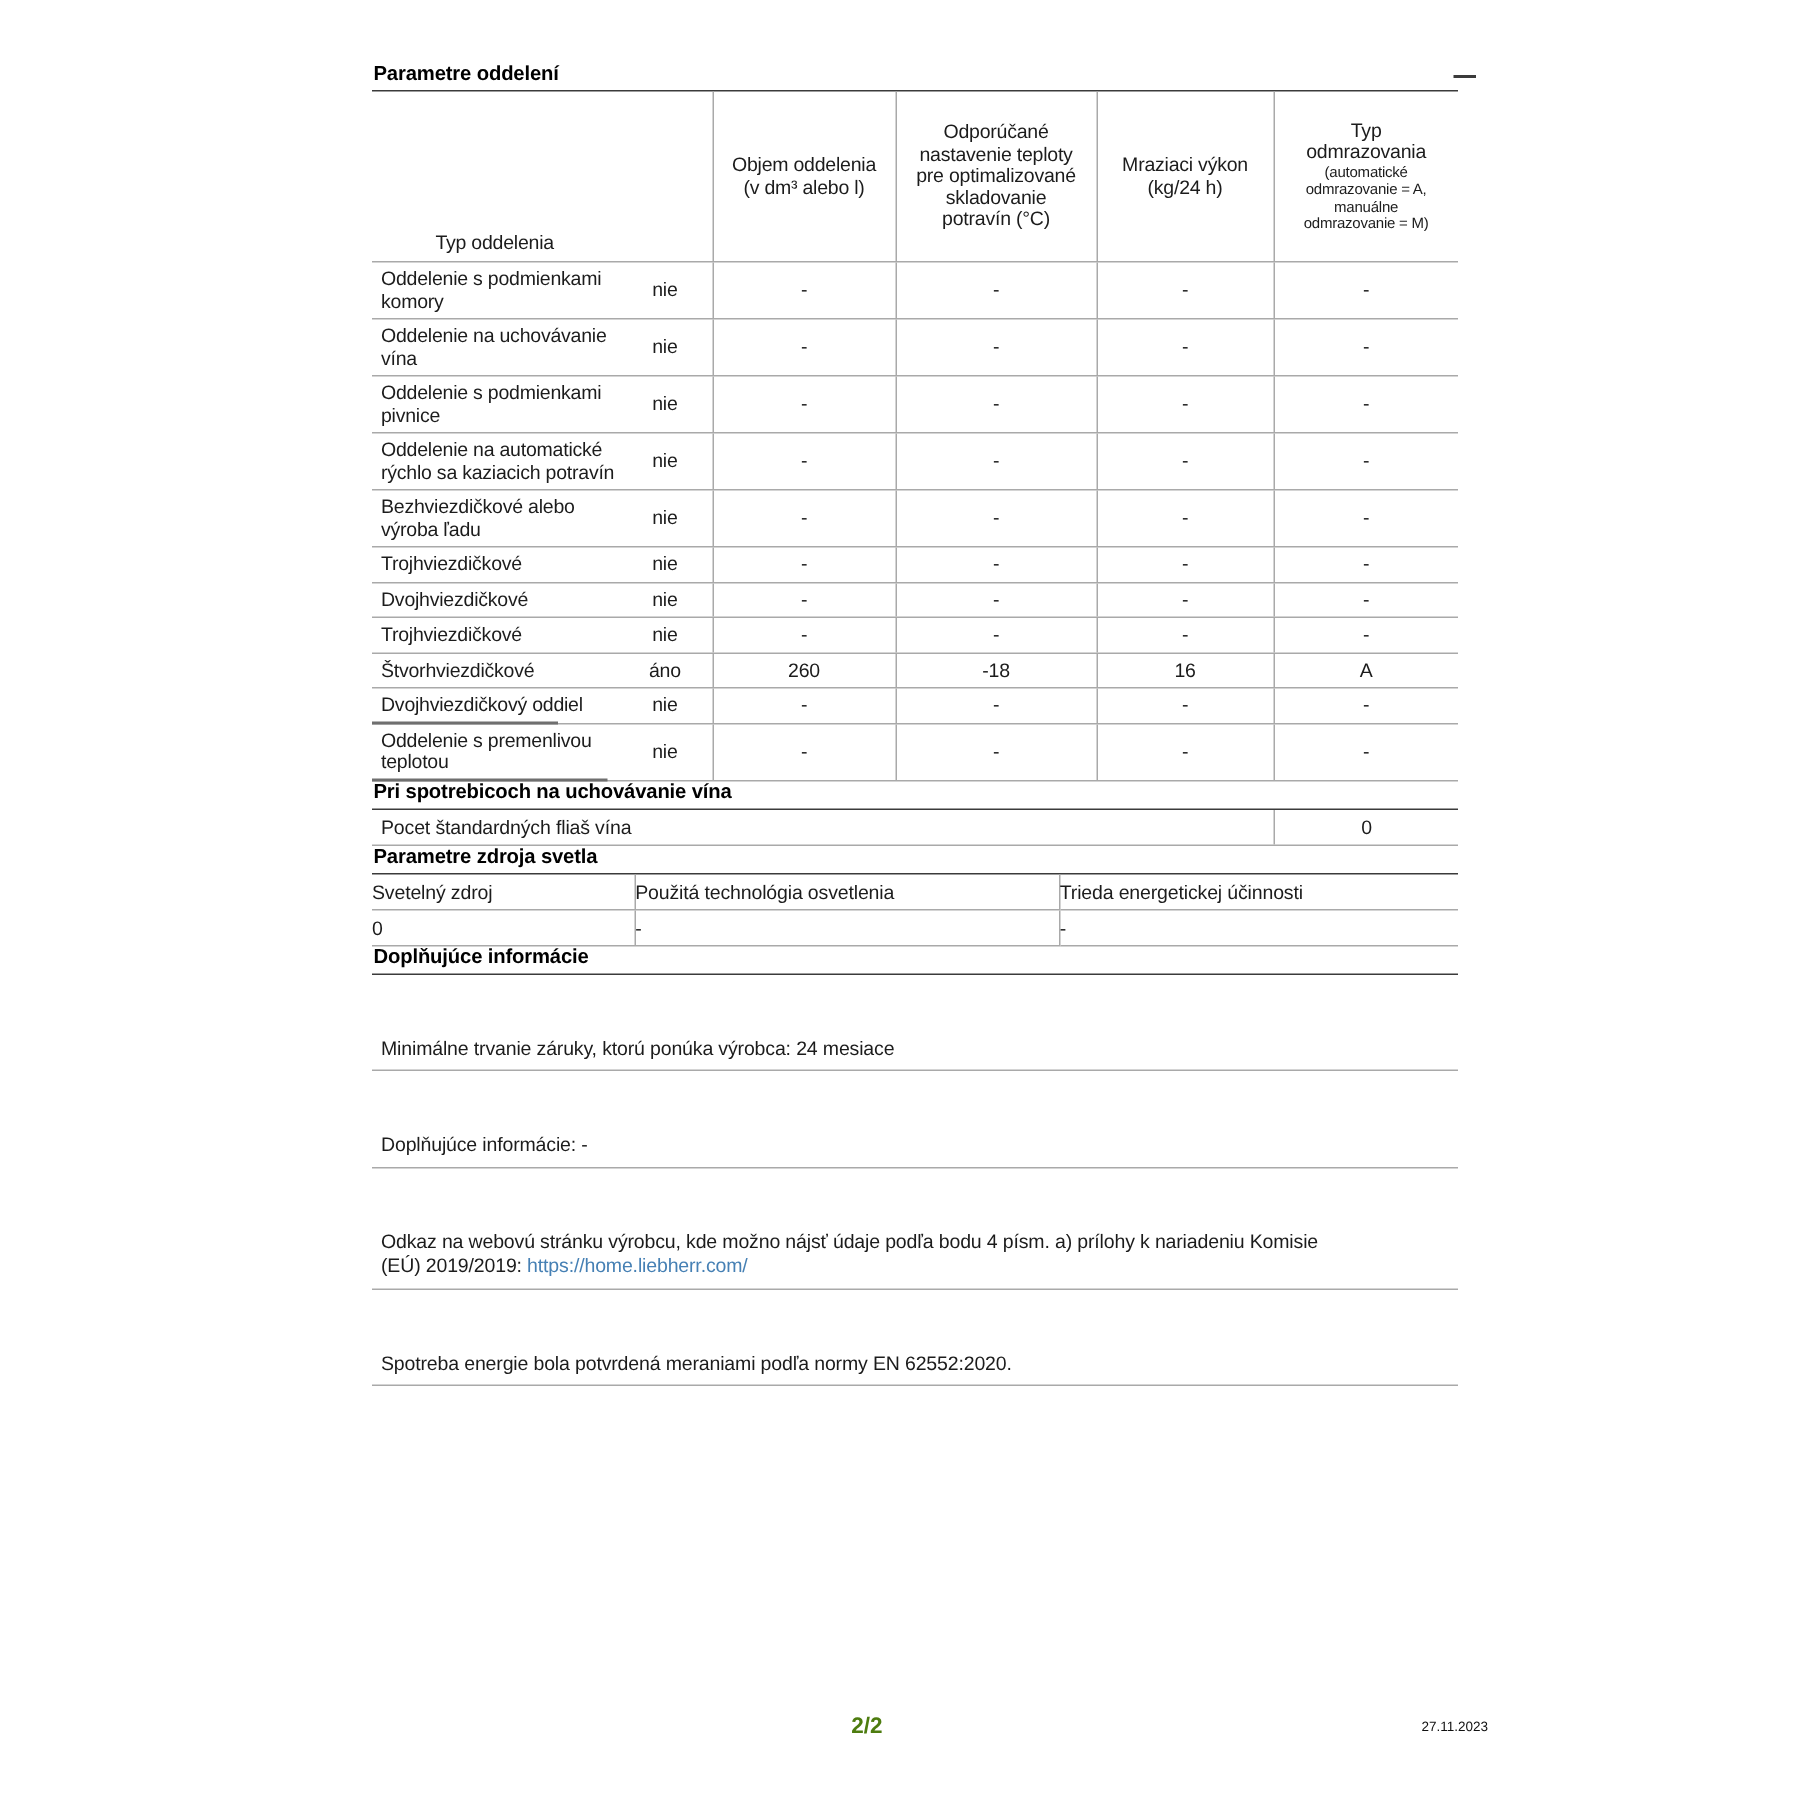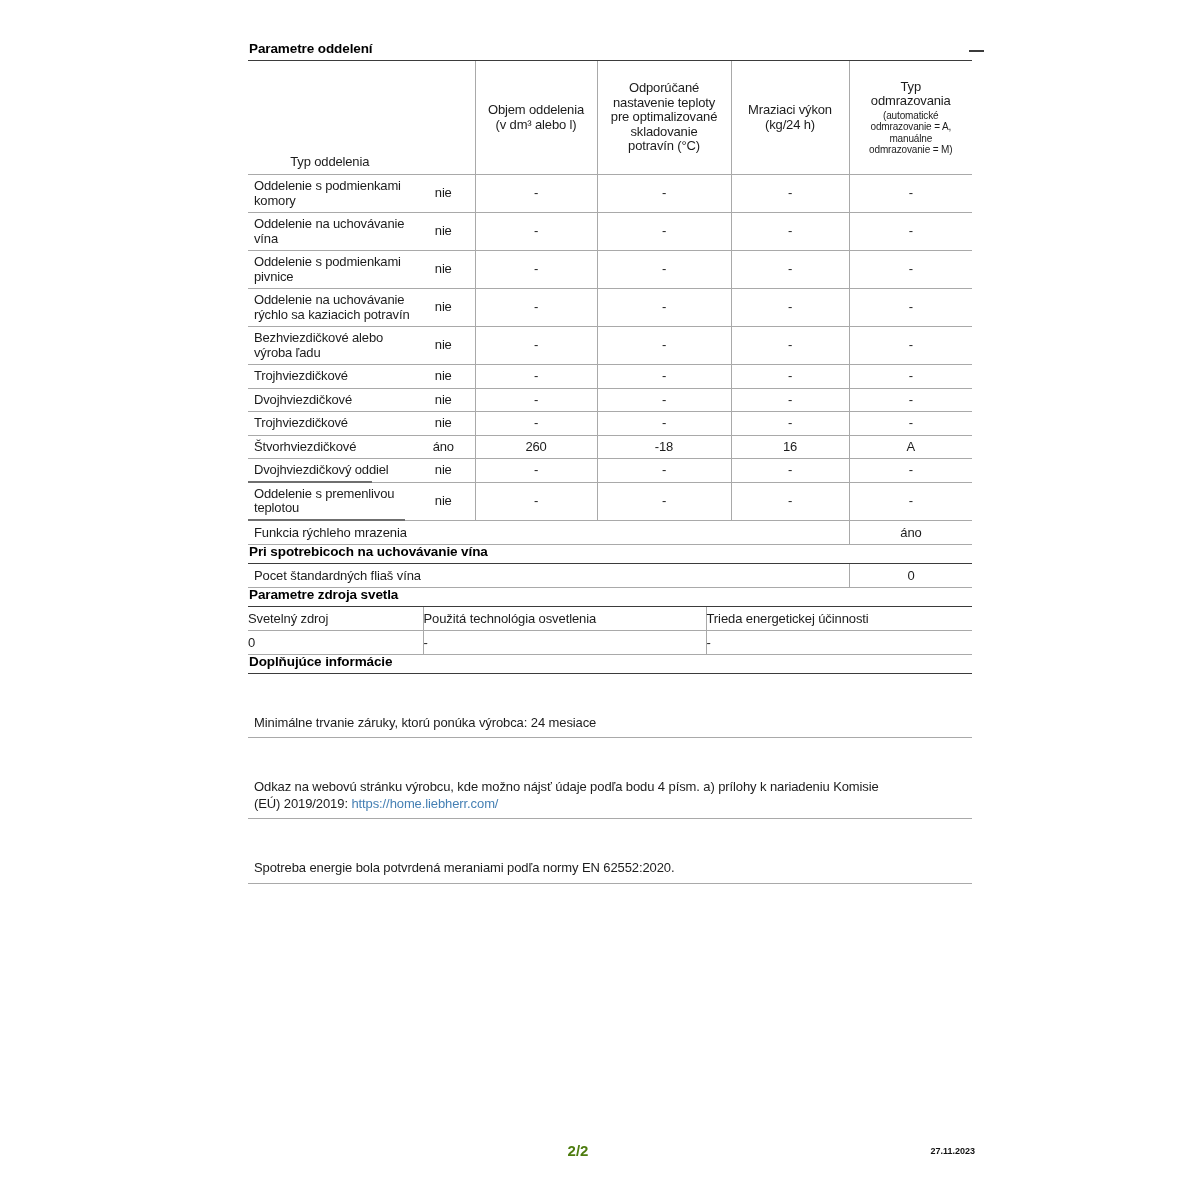--- a/index.html
+++ b/index.html
@@ -57,21 +57,21 @@
 
   .info-row{
     border-bottom:1px solid #a9a9a9;padding:5px 6px 6px;font-size:13px;
     line-height:16.5px;letter-spacing:-0.1px;white-space:pre-line;margin-top:36px;
   }
   a.link{text-decoration:none;}
 
   .top-dash{position:absolute;left:969px;top:50px;width:15px;height:2px;background:#3b3b3b;}
   .page-num{position:absolute;left:578px;top:1142px;transform:translateX(-50%);
     font-size:15px;font-weight:bold;color:#4d7c0f;}
-  .page-date{position:absolute;right:225px;top:1146px;font-size:9px;font-weight:bold;color:#111;}
+  .page-date{position:absolute;right:208px;top:1146px;font-size:9px;font-weight:normal;color:#111;}
 </style>
 </head>
 <body>
 
 <div class="top-dash"></div>
 
 <div class="content">
 
   <h2 class="sec">Parametre oddelení</h2>
   <div class="table-wrap">
@@ -123,21 +123,21 @@
         </tr>
         <tr>
           <td class="c-label">Oddelenie s podmienkami pivnice</td>
           <td class="c-present">nie</td>
           <td class="vline">-</td>
           <td class="vline">-</td>
           <td class="vline">-</td>
           <td class="vline">-</td>
         </tr>
         <tr>
-          <td class="c-label">Oddelenie na uchovávanie rýchlo sa kaziacich potravín</td>
+          <td class="c-label">Oddelenie na automatické rýchlo sa kaziacich potravín</td>
           <td class="c-present">nie</td>
           <td class="vline">-</td>
           <td class="vline">-</td>
           <td class="vline">-</td>
           <td class="vline">-</td>
         </tr>
         <tr>
           <td class="c-label">Bezhviezdičkové alebo výroba ľadu</td>
           <td class="c-present">nie</td>
           <td class="vline">-</td>
@@ -190,24 +190,20 @@
           <td class="c-present">nie</td>
           <td class="vline">-</td>
           <td class="vline">-</td>
           <td class="vline">-</td>
           <td class="vline">-</td>
         </tr>
       </tbody>
     </table>
   </div>
 
-  <div class="kv-row">
-    <div class="kv-label">Funkcia rýchleho mrazenia</div>
-    <div class="kv-value">áno</div>
-  </div>
 
   <h2 class="sec m-sec3">Pri spotrebicoch na uchovávanie vína</h2>
   <div class="kv-row">
     <div class="kv-label">Pocet štandardných fliaš vína</div>
     <div class="kv-value">0</div>
   </div>
 
   <h2 class="sec m-sec4">Parametre zdroja svetla</h2>
   <table class="light">
     <colgroup>
@@ -224,20 +220,21 @@
       <tr>
         <td>0</td>
         <td>-</td>
         <td>-</td>
       </tr>
     </tbody>
   </table>
 
   <h2 class="sec m-sec5">Doplňujúce informácie</h2>
   <div class="info-row">Minimálne trvanie záruky, ktorú ponúka výrobca: 24 mesiace</div>
+  <div class="info-row">Doplňujúce informácie: -</div>
   <div class="info-row"><span>Odkaz na webovú stránku výrobcu, kde možno nájsť údaje podľa bodu 4 písm. a) prílohy k nariadeniu Komisie
 (EÚ) 2019/2019: </span><a class="link" href="#" id="mfr-link" style="color: rgb(70, 128, 180);">https://home.liebherr.com/</a></div>
   <div class="info-row">Spotreba energie bola potvrdená meraniami podľa normy EN 62552:2020.</div>
 
 </div>
 
 <div class="page-num">2/2</div>
 <div class="page-date">27.11.2023</div>
 
 </body></html>

